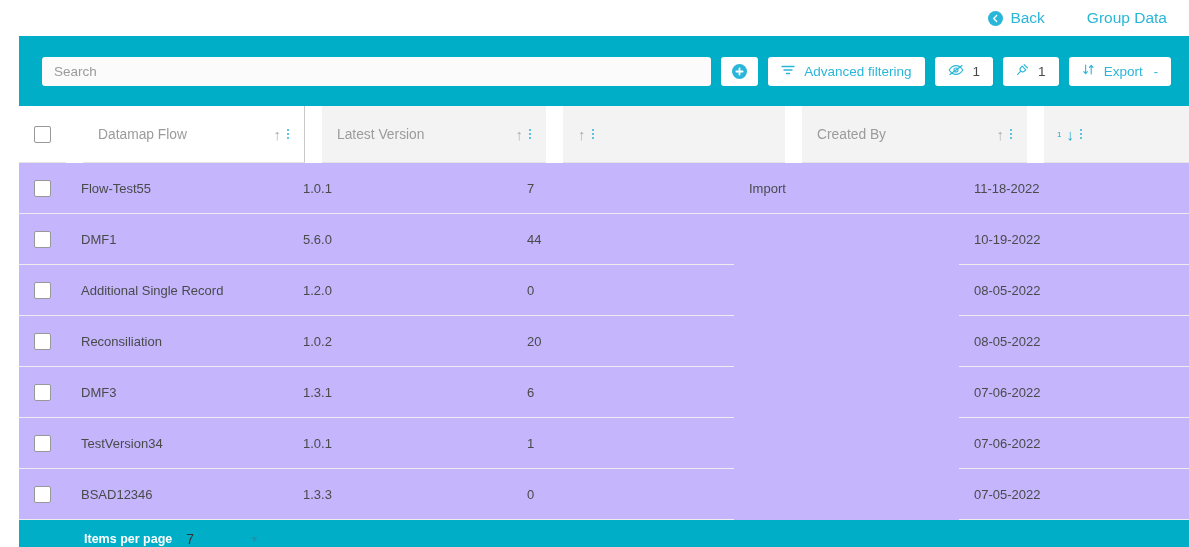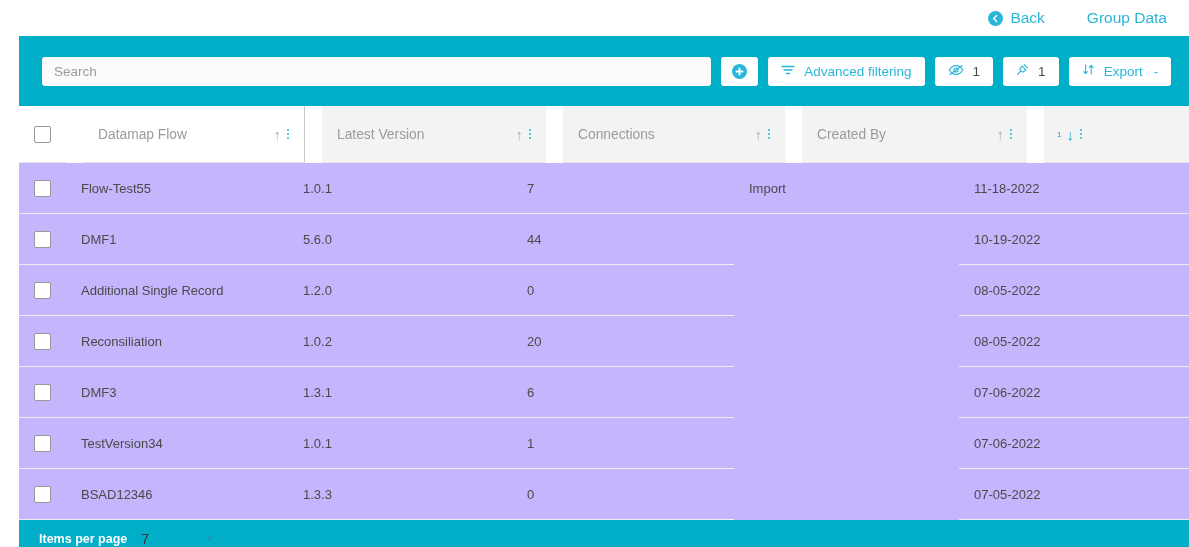--- a/index.html
+++ b/index.html
@@ -205,21 +205,21 @@
     padding: 0 16px 0 20px;
     box-sizing: border-box;
     color: #ffffff;
     font-size: 12.5px;
   }
   .ipp {
     display: flex;
     align-items: center;
     gap: 14px;
   }
-  .ipp .lbl { font-weight: bold; font-size: 12.5px; }
+  .ipp .lbl { font-weight: bold; font-size: 12.5px; margin-left: 45px; }
   .ipp .val { color: #333333; font-size: 14px; }
   .ipp .dd-caret {
     color: #1d94ac;
     font-size: 10px;
     margin-left: 44px;
   }
   .pager {
     display: flex;
     align-items: center;
     gap: 20px;
@@ -337,21 +337,20 @@
           <span class="sort-arrow">↑</span>
           <span class="kebab">
               <i></i>
               <i></i>
               <i></i>
             </span>
         </span>
       </div>
 
       <div class="hcell c-conn">
-        <span class="htxt">Connections</span>
         <span class="hicons">
           <span class="sort-arrow">↑</span>
           <span class="kebab">
               <i></i>
               <i></i>
               <i></i>
             </span>
         </span>
       </div>
 

